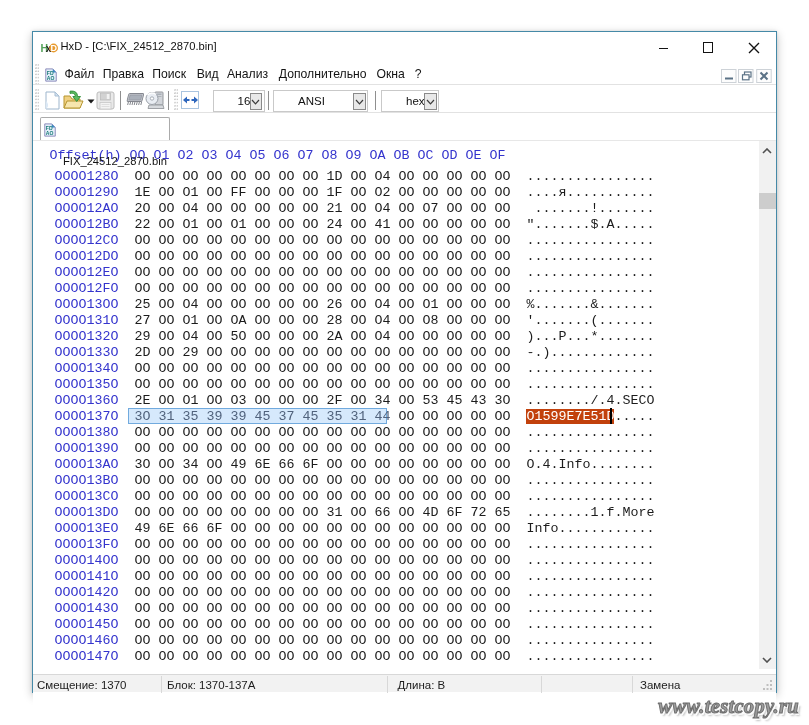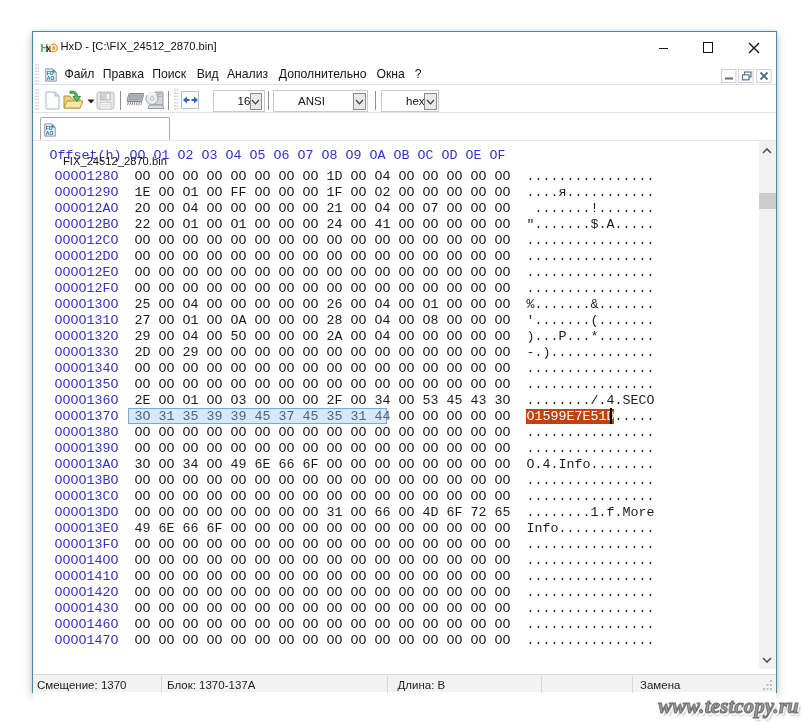--- a/index.html
+++ b/index.html
@@ -208,20 +208,21 @@
         <div class="hxl"><span class="off">OOOO13AO</span>  3O OO 34 OO 49 6E 66 6F OO OO OO OO OO OO OO OO  O.4.Info........</div>
         <div class="hxl"><span class="off">OOOO13BO</span>  OO OO OO OO OO OO OO OO OO OO OO OO OO OO OO OO  ................</div>
         <div class="hxl"><span class="off">OOOO13CO</span>  OO OO OO OO OO OO OO OO OO OO OO OO OO OO OO OO  ................</div>
         <div class="hxl"><span class="off">OOOO13DO</span>  OO OO OO OO OO OO OO OO 31 OO 66 OO 4D 6F 72 65  ........1.f.More</div>
         <div class="hxl"><span class="off">OOOO13EO</span>  49 6E 66 6F OO OO OO OO OO OO OO OO OO OO OO OO  Info............</div>
         <div class="hxl"><span class="off">OOOO13FO</span>  OO OO OO OO OO OO OO OO OO OO OO OO OO OO OO OO  ................</div>
         <div class="hxl"><span class="off">OOOO14OO</span>  OO OO OO OO OO OO OO OO OO OO OO OO OO OO OO OO  ................</div>
         <div class="hxl"><span class="off">OOOO141O</span>  OO OO OO OO OO OO OO OO OO OO OO OO OO OO OO OO  ................</div>
         <div class="hxl"><span class="off">OOOO142O</span>  OO OO OO OO OO OO OO OO OO OO OO OO OO OO OO OO  ................</div>
         <div class="hxl"><span class="off">OOOO143O</span>  OO OO OO OO OO OO OO OO OO OO OO OO OO OO OO OO  ................</div>
+        <div class="hxl"><span class="off">OOOO145O</span>  OO OO OO OO OO OO OO OO OO OO OO OO OO OO OO OO  ................</div>
         <div class="hxl"><span class="off">OOOO146O</span>  OO OO OO OO OO OO OO OO OO OO OO OO OO OO OO OO  ................</div>
         <div class="hxl"><span class="off">OOOO147O</span>  OO OO OO OO OO OO OO OO OO OO OO OO OO OO OO OO  ................</div>
       </div>
   </div>
   <div id="sbar">
     <svg class="abs" style="left:3.5px;top:6.5px" width="10" height="6" viewBox="0 0 10 6">
       <path d="M1,5 L5,1 L9,5" fill="none" stroke="#505050" stroke-width="1.6"></path>
     </svg>
     <div id="sthumb"></div>
     <svg class="abs" style="left:3.5px;top:516px" width="10" height="6" viewBox="0 0 10 6">

